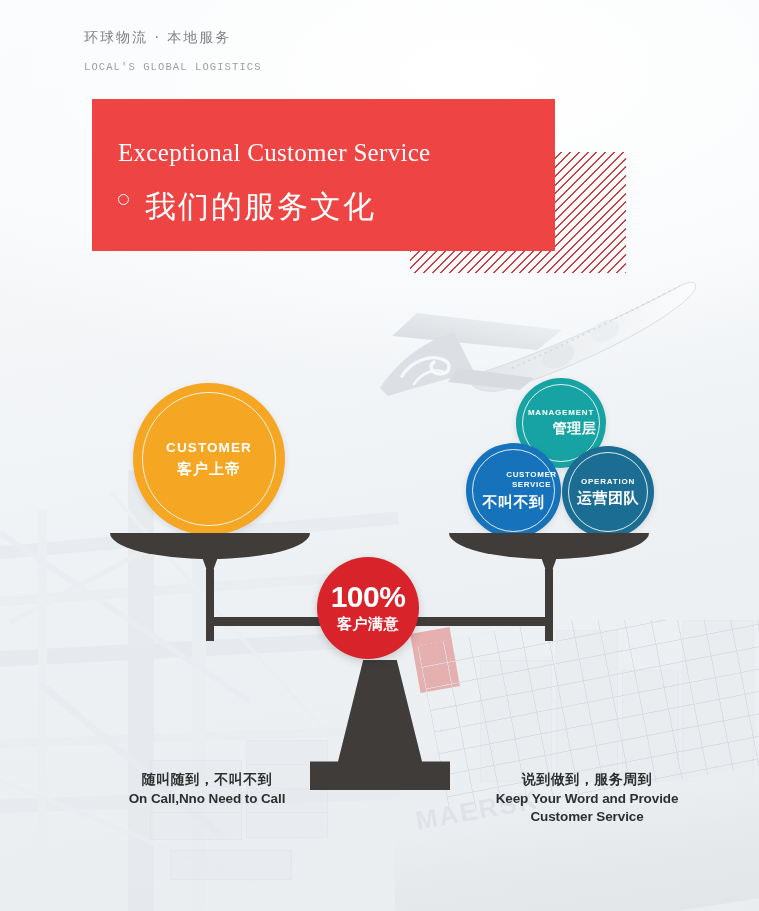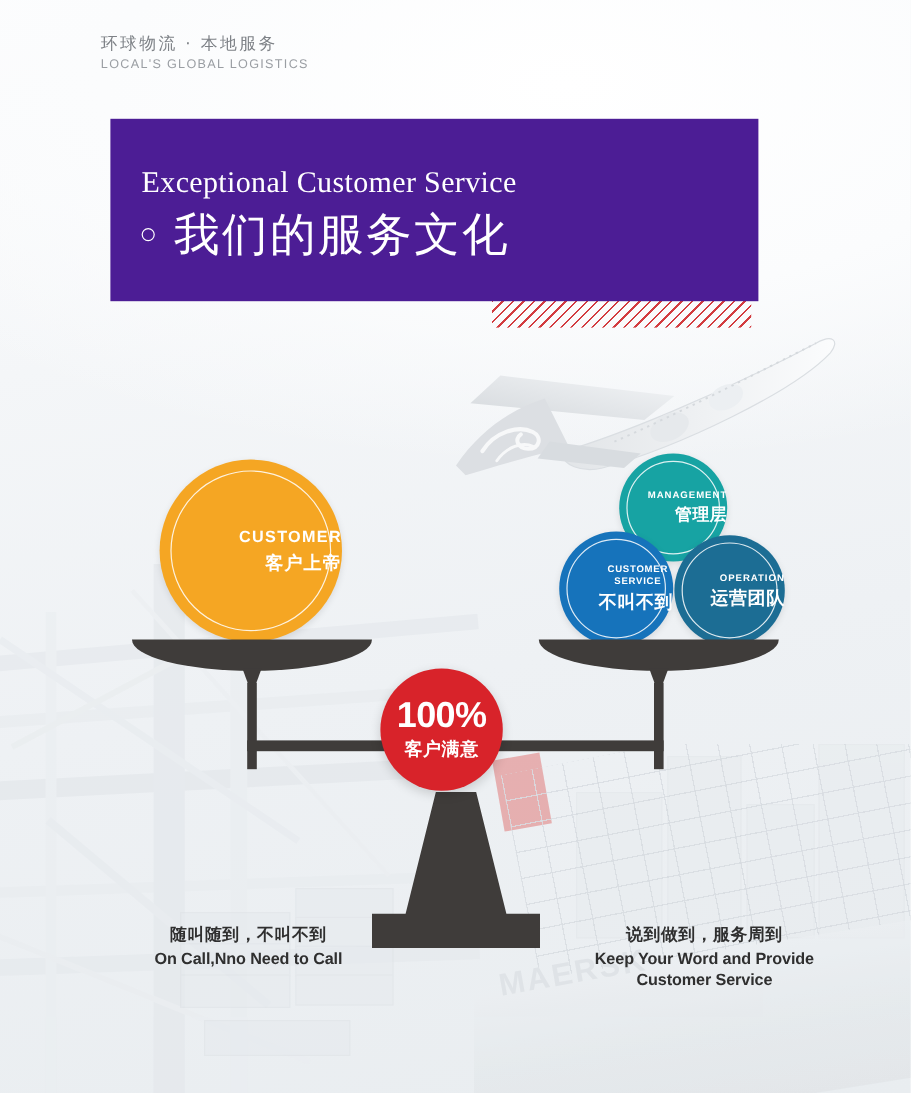--- a/index.html
+++ b/index.html
@@ -107,66 +107,66 @@
 
   
   .logo {
     position: absolute; left: 84px; top: 30px; line-height: 1;
   }
   .logo .cn {
     font-size: 14px; color: #7e8287; letter-spacing: 2px;
     font-family: "DejaVu Sans", sans-serif;
   }
   .logo .en {
-    margin-top: 5px;
-    font-family: Liberation Sans, sans-serif;
+    margin-top: 18px;
+    font-family: Liberation Mono, monospace;
     font-size: 10.5px; color: #9a9ea3; letter-spacing: 1.1px;
   }
 
   
   .hatch {
     position: absolute; left: 410px; top: 152px; width: 216px; height: 121px;
     background-image: repeating-linear-gradient(
       -45deg,
       #cf2b2f 0 1.4px,
       rgba(255,255,255,0) 1.4px 6.2px
     );
     opacity: .92;
   }
 
   
   .banner {
-    position: absolute; left: 92px; top: 99px; width: 540px; height: 152px;
-    background: #4c1d95;
+    position: absolute; left: 92px; top: 99px; width: 463px; height: 152px;
+    background: #ef4444;
   }
   .banner .title-en {
     position: absolute; left: 26px; top: 40px;
     font-family: "Liberation Serif", serif;
     font-size: 25px; color: #ffffff; letter-spacing: .3px; white-space: nowrap;
   }
   .banner .title-cn-row {
     position: absolute; left: 26px; top: 71px;
     display: flex; align-items: center; gap: 16px;
   }
   .banner .bullet {
     width: 11px; height: 11px; border: 1.6px solid #ffffff; border-radius: 50%;
     box-sizing: border-box; flex: 0 0 auto;
   }
   .banner .title-cn {
     font-family: "DejaVu Sans", sans-serif;
-    font-size: 38px; color: #ffffff; letter-spacing: 2px; white-space: nowrap;
+    font-size: 31px; color: #ffffff; letter-spacing: 2px; white-space: nowrap; margin-top: 16px;
   }
 
   
   .scale { position: absolute; left: 0; top: 0; width: 759px; height: 911px; }
 
   
   .bub {
     position: absolute; border-radius: 50%;
-    display: flex; flex-direction: column; align-items: flex-end; justify-content: center;
+    display: flex; flex-direction: column; align-items: center; justify-content: center;
     color: #fff; text-align: center; box-sizing: border-box;
     box-shadow: 0 2px 6px rgba(0,0,0,.10);
   }
   .bub .ring {
     position: absolute; inset: 9px; border-radius: 50%;
     border: 1.6px solid rgba(255,255,255,.85);
     pointer-events: none;
   }
   .bub .en {
     position: relative; font-weight: bold; letter-spacing: 1.1px;

